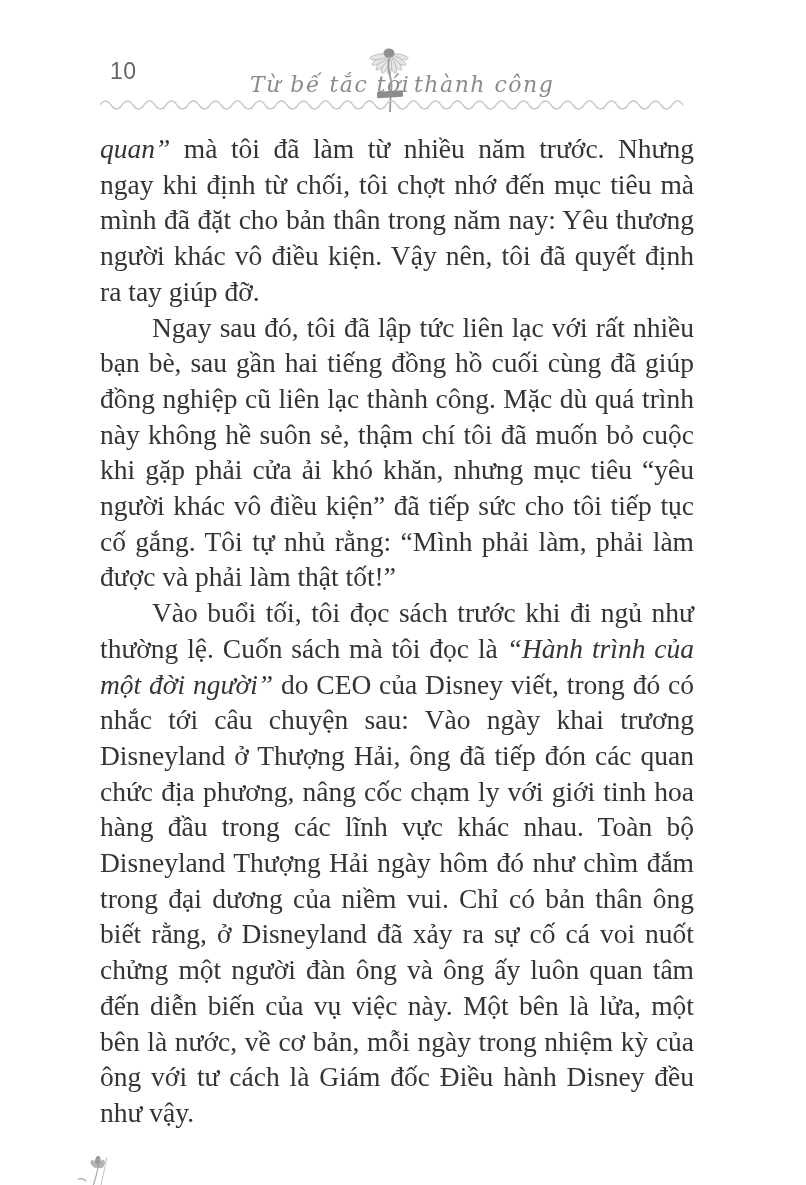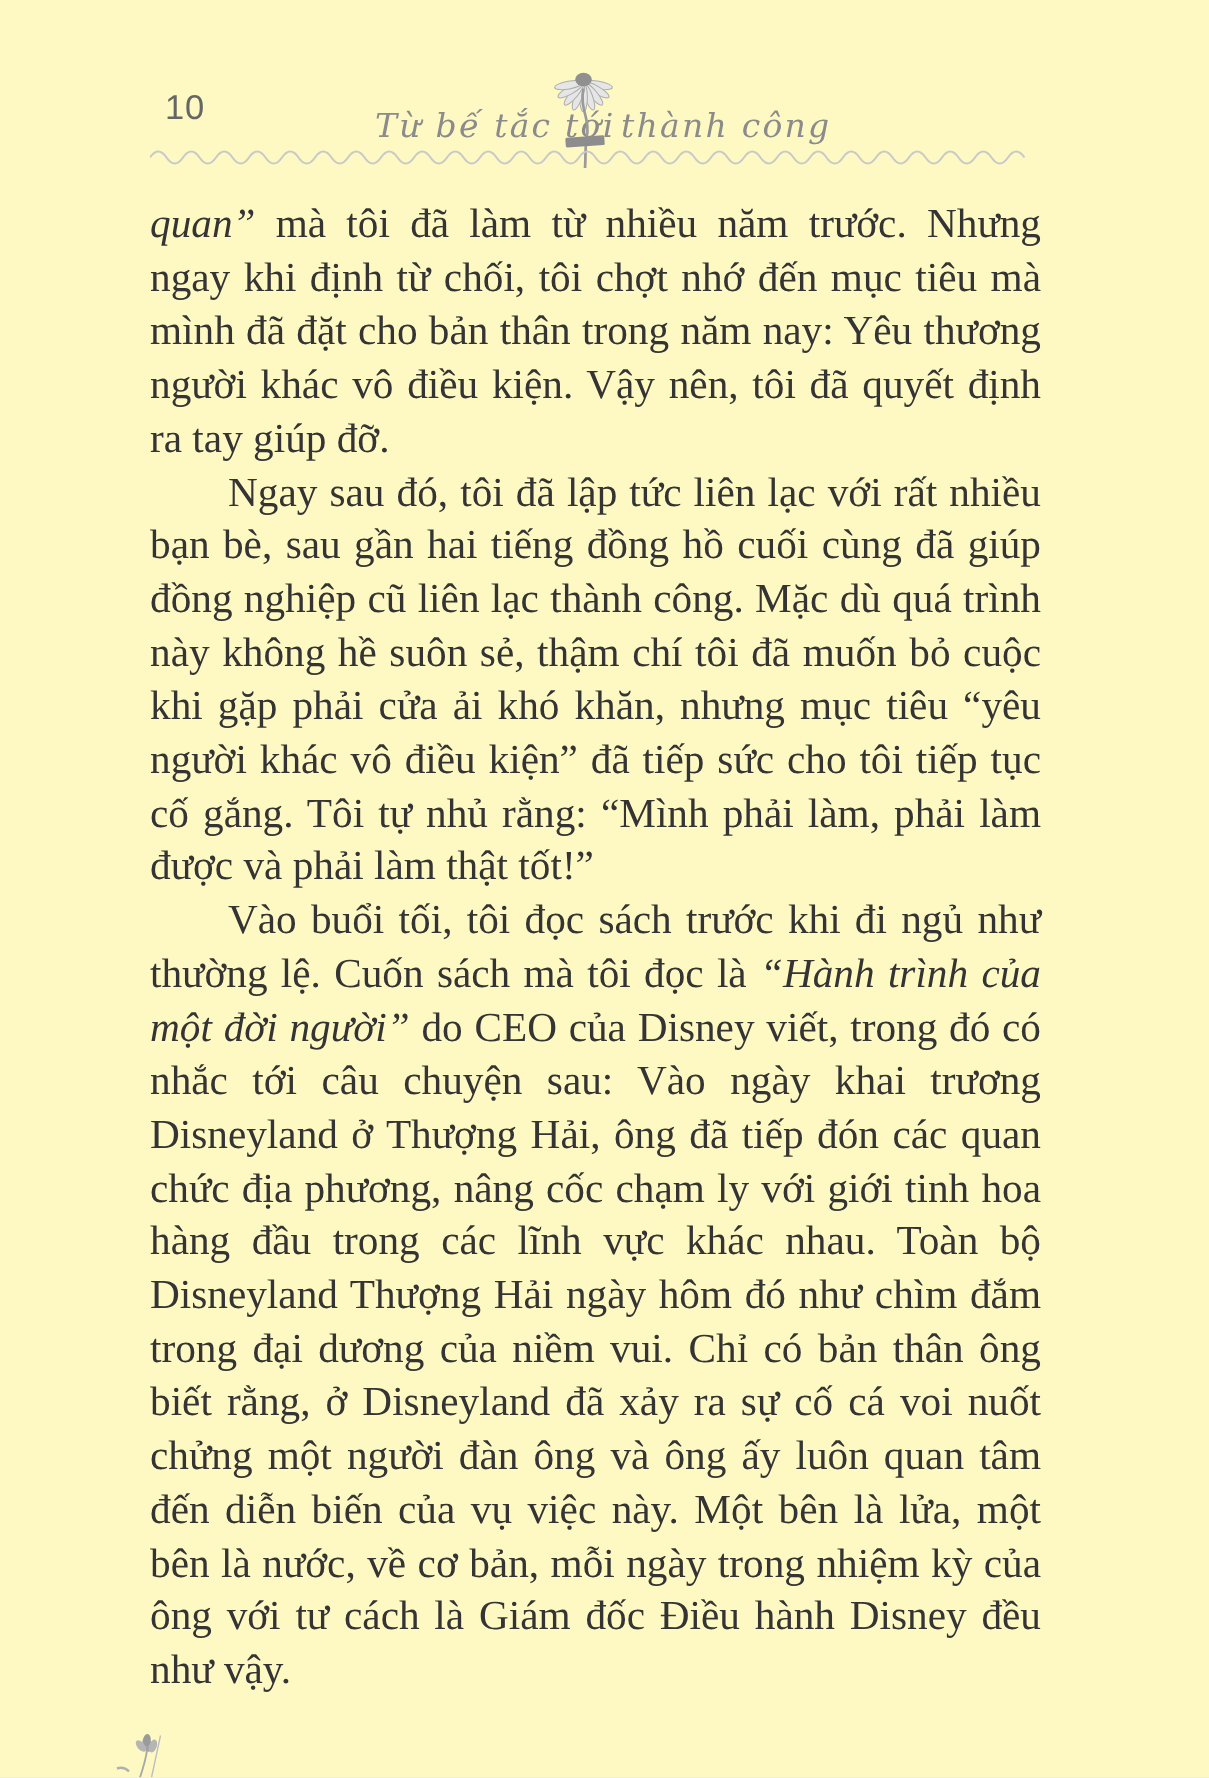--- a/index.html
+++ b/index.html
@@ -1,19 +1,19 @@
 <!DOCTYPE html>
 <html><head>
 <meta charset="utf-8">
 <style>
   html,body{margin:0;padding:0;background:#e9e9e9;}
   .page{
     position:relative;
     width:806px;height:1185px;
-    background:#fef9c3;
+    background:#ffffff;
     overflow:hidden;
     font-family:"Liberation Serif",serif;
   }
   
   .page-number{
     position:absolute;left:110px;top:58px;
     font-family:"Liberation Sans",sans-serif;
     font-size:23px;color:#666666;letter-spacing:.5px;
   }
   .header-script{

